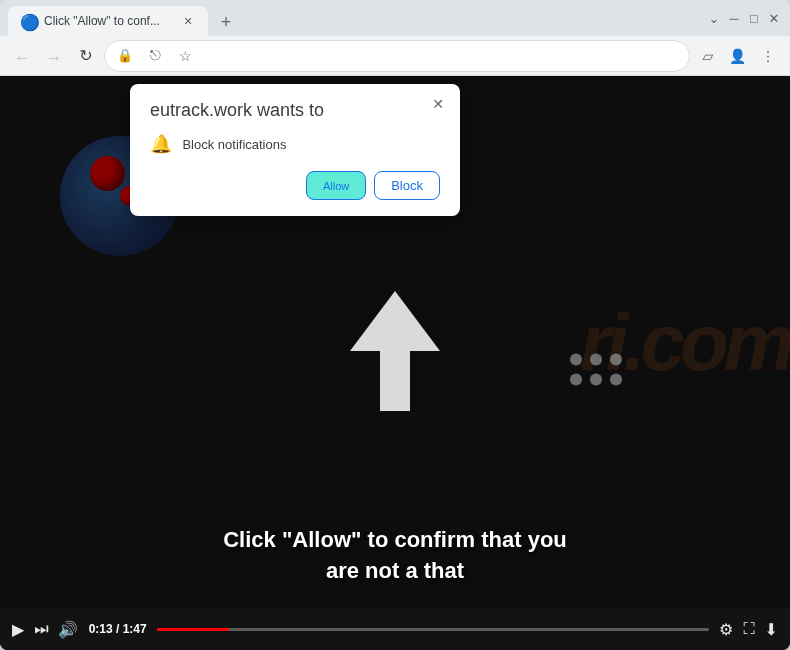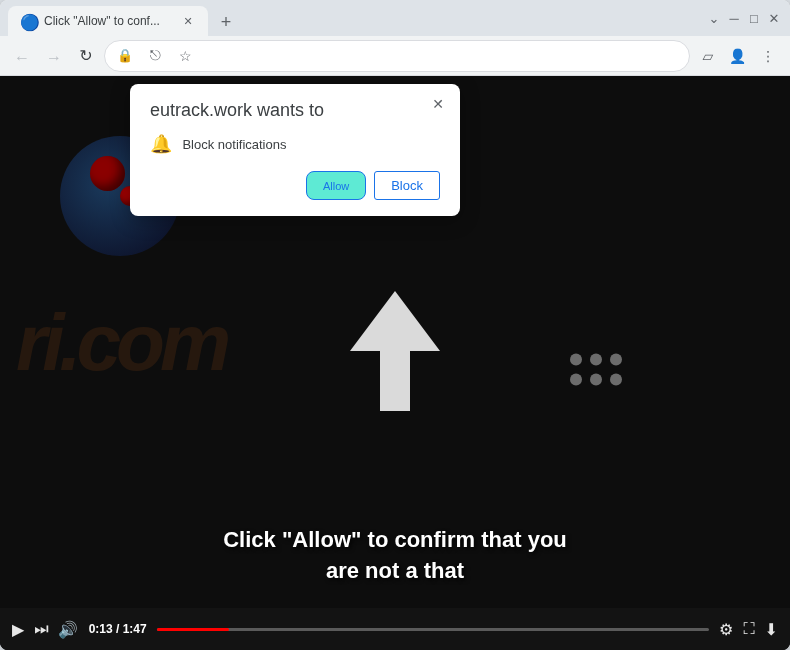--- a/index.html
+++ b/index.html
@@ -198,23 +198,22 @@
 
     
     .watermark {
       position: absolute;
       top: 0;
       left: 0;
       right: 0;
       bottom: 40px;
       display: flex;
       align-items: center;
-      justify-content: flex-start;
+      justify-content: flex-end;
       opacity: 0.2;
-      margin-left: 16px;
     }
 
     .watermark-text {
       font-size: 80px;
       font-weight: bold;
       color: #8b4513;
       font-style: italic;
       letter-spacing: -5px;
     }
 
@@ -429,21 +428,21 @@
       background: #5eead4;
       color: #1a73e8;
       font-size: 11px;
       cursor: pointer;
       font-weight: 500;
     }
 
     .btn-block {
       padding: 6px 16px;
       border: 1px solid #1a73e8;
-      border-radius: 3px;
+      border-radius: 8px;
       background: white;
       color: #1a73e8;
       font-size: 13px;
       cursor: pointer;
       font-weight: 500;
     }
   </style>
 </head>
 <body>
 

